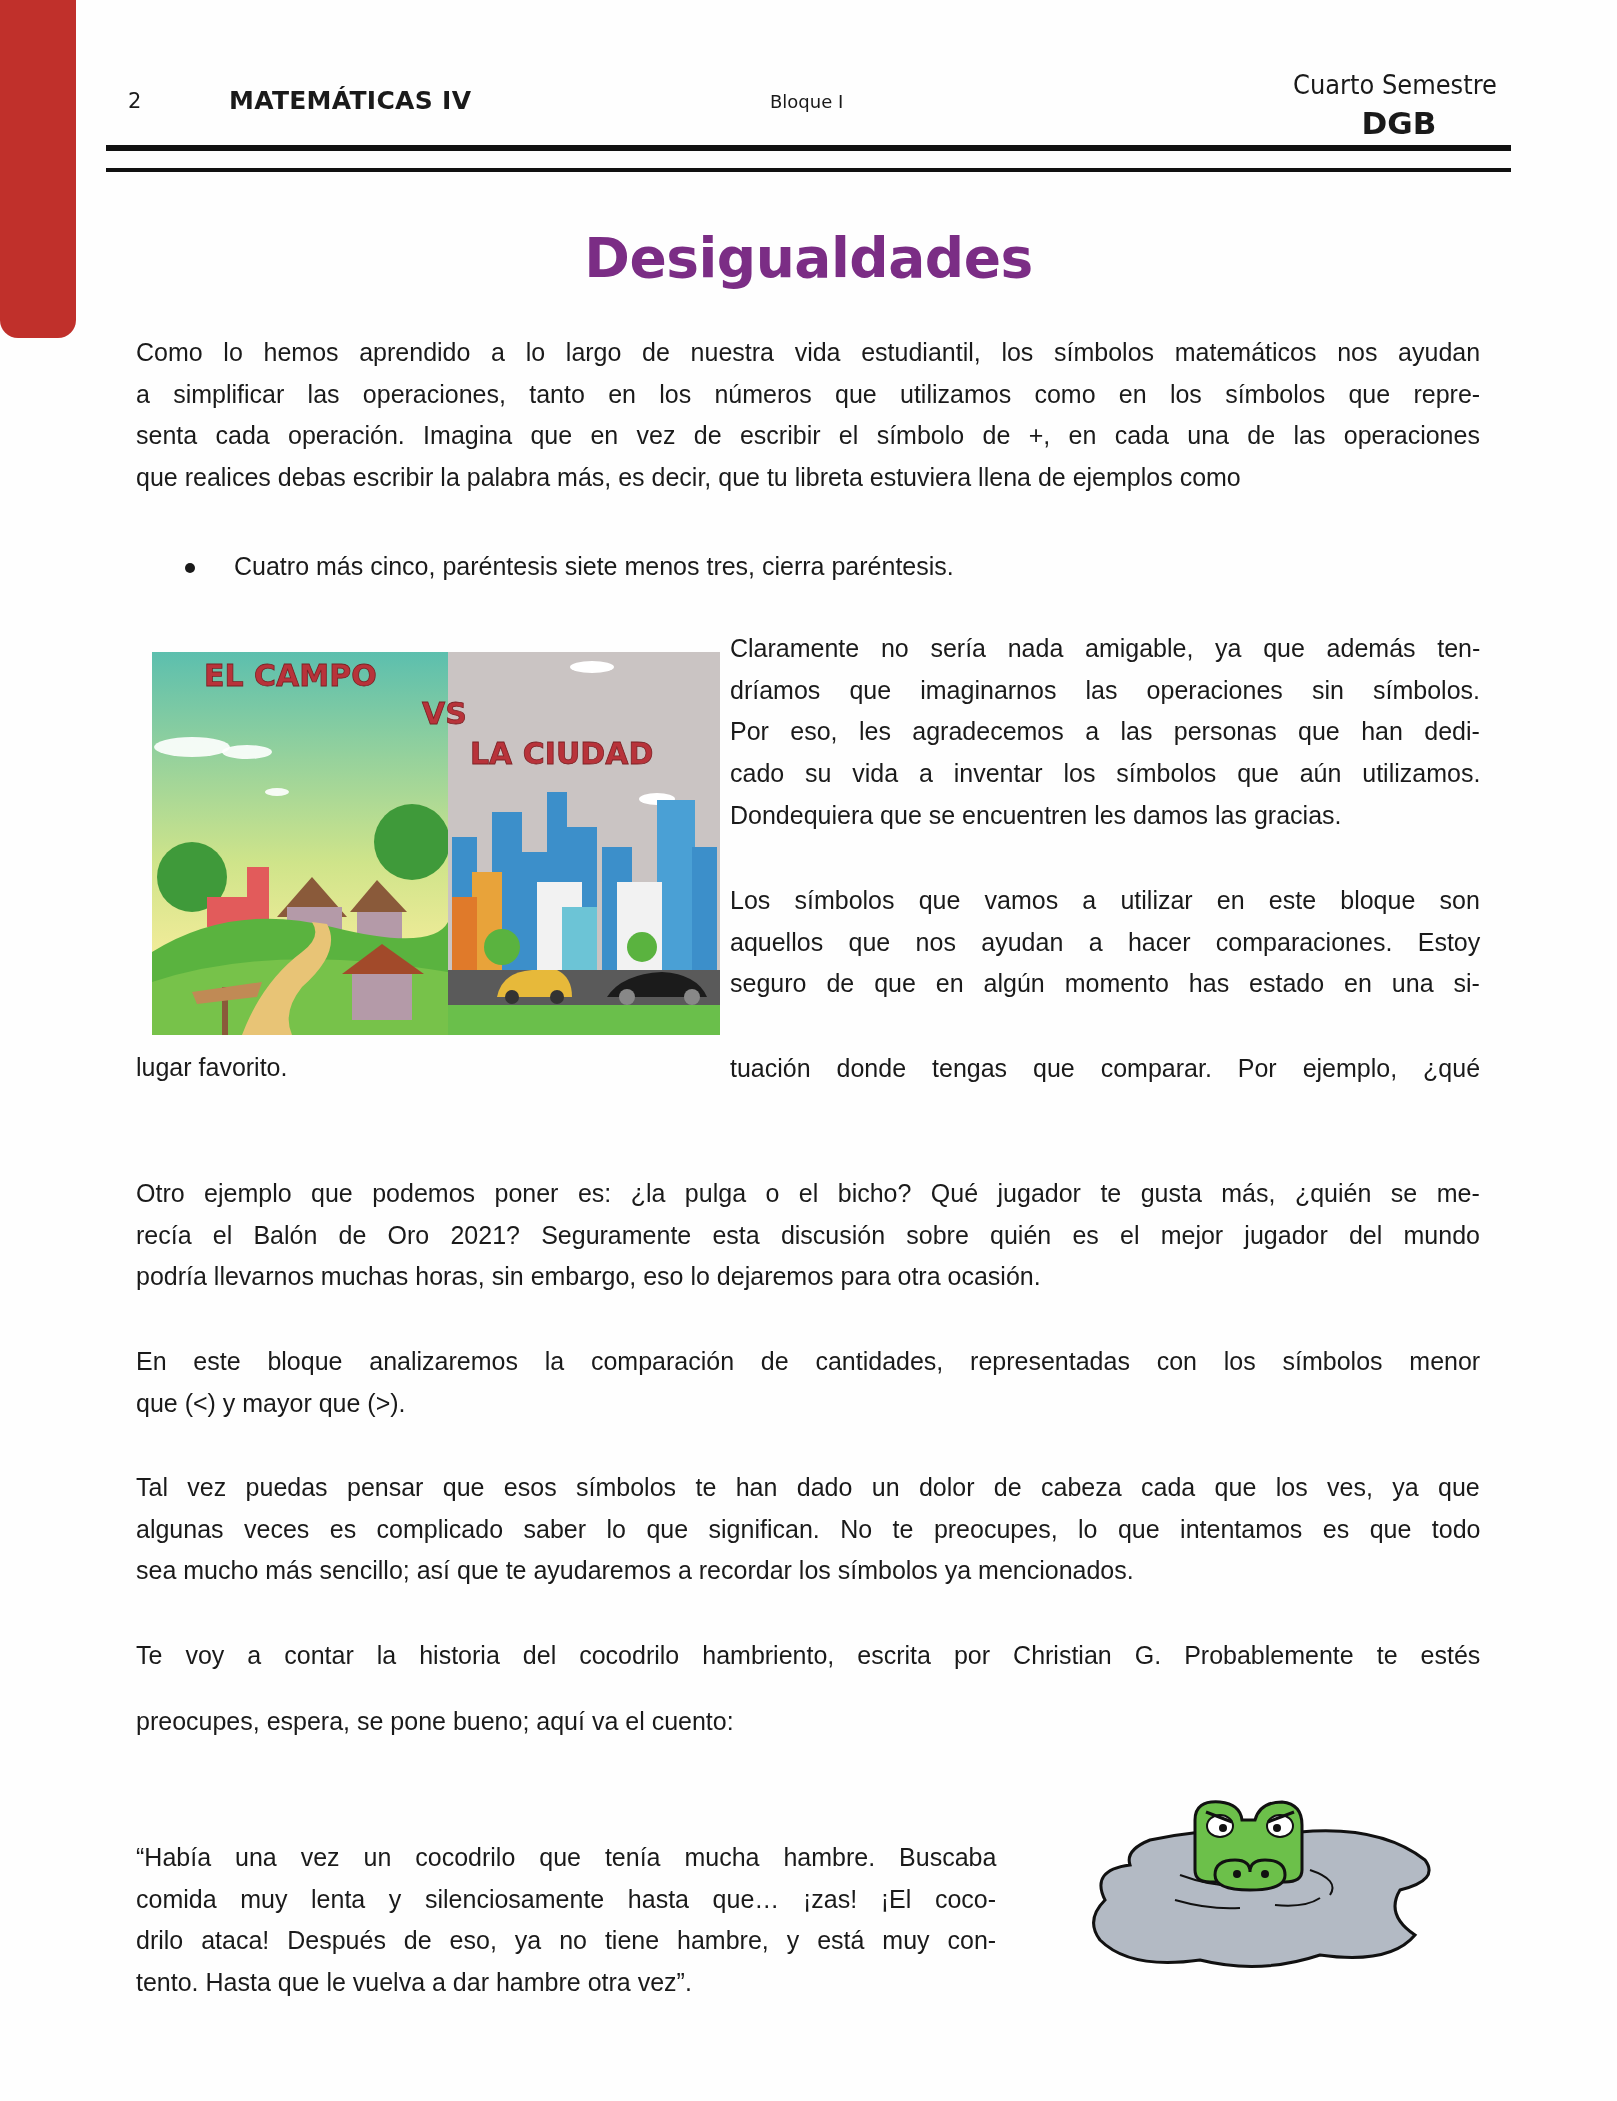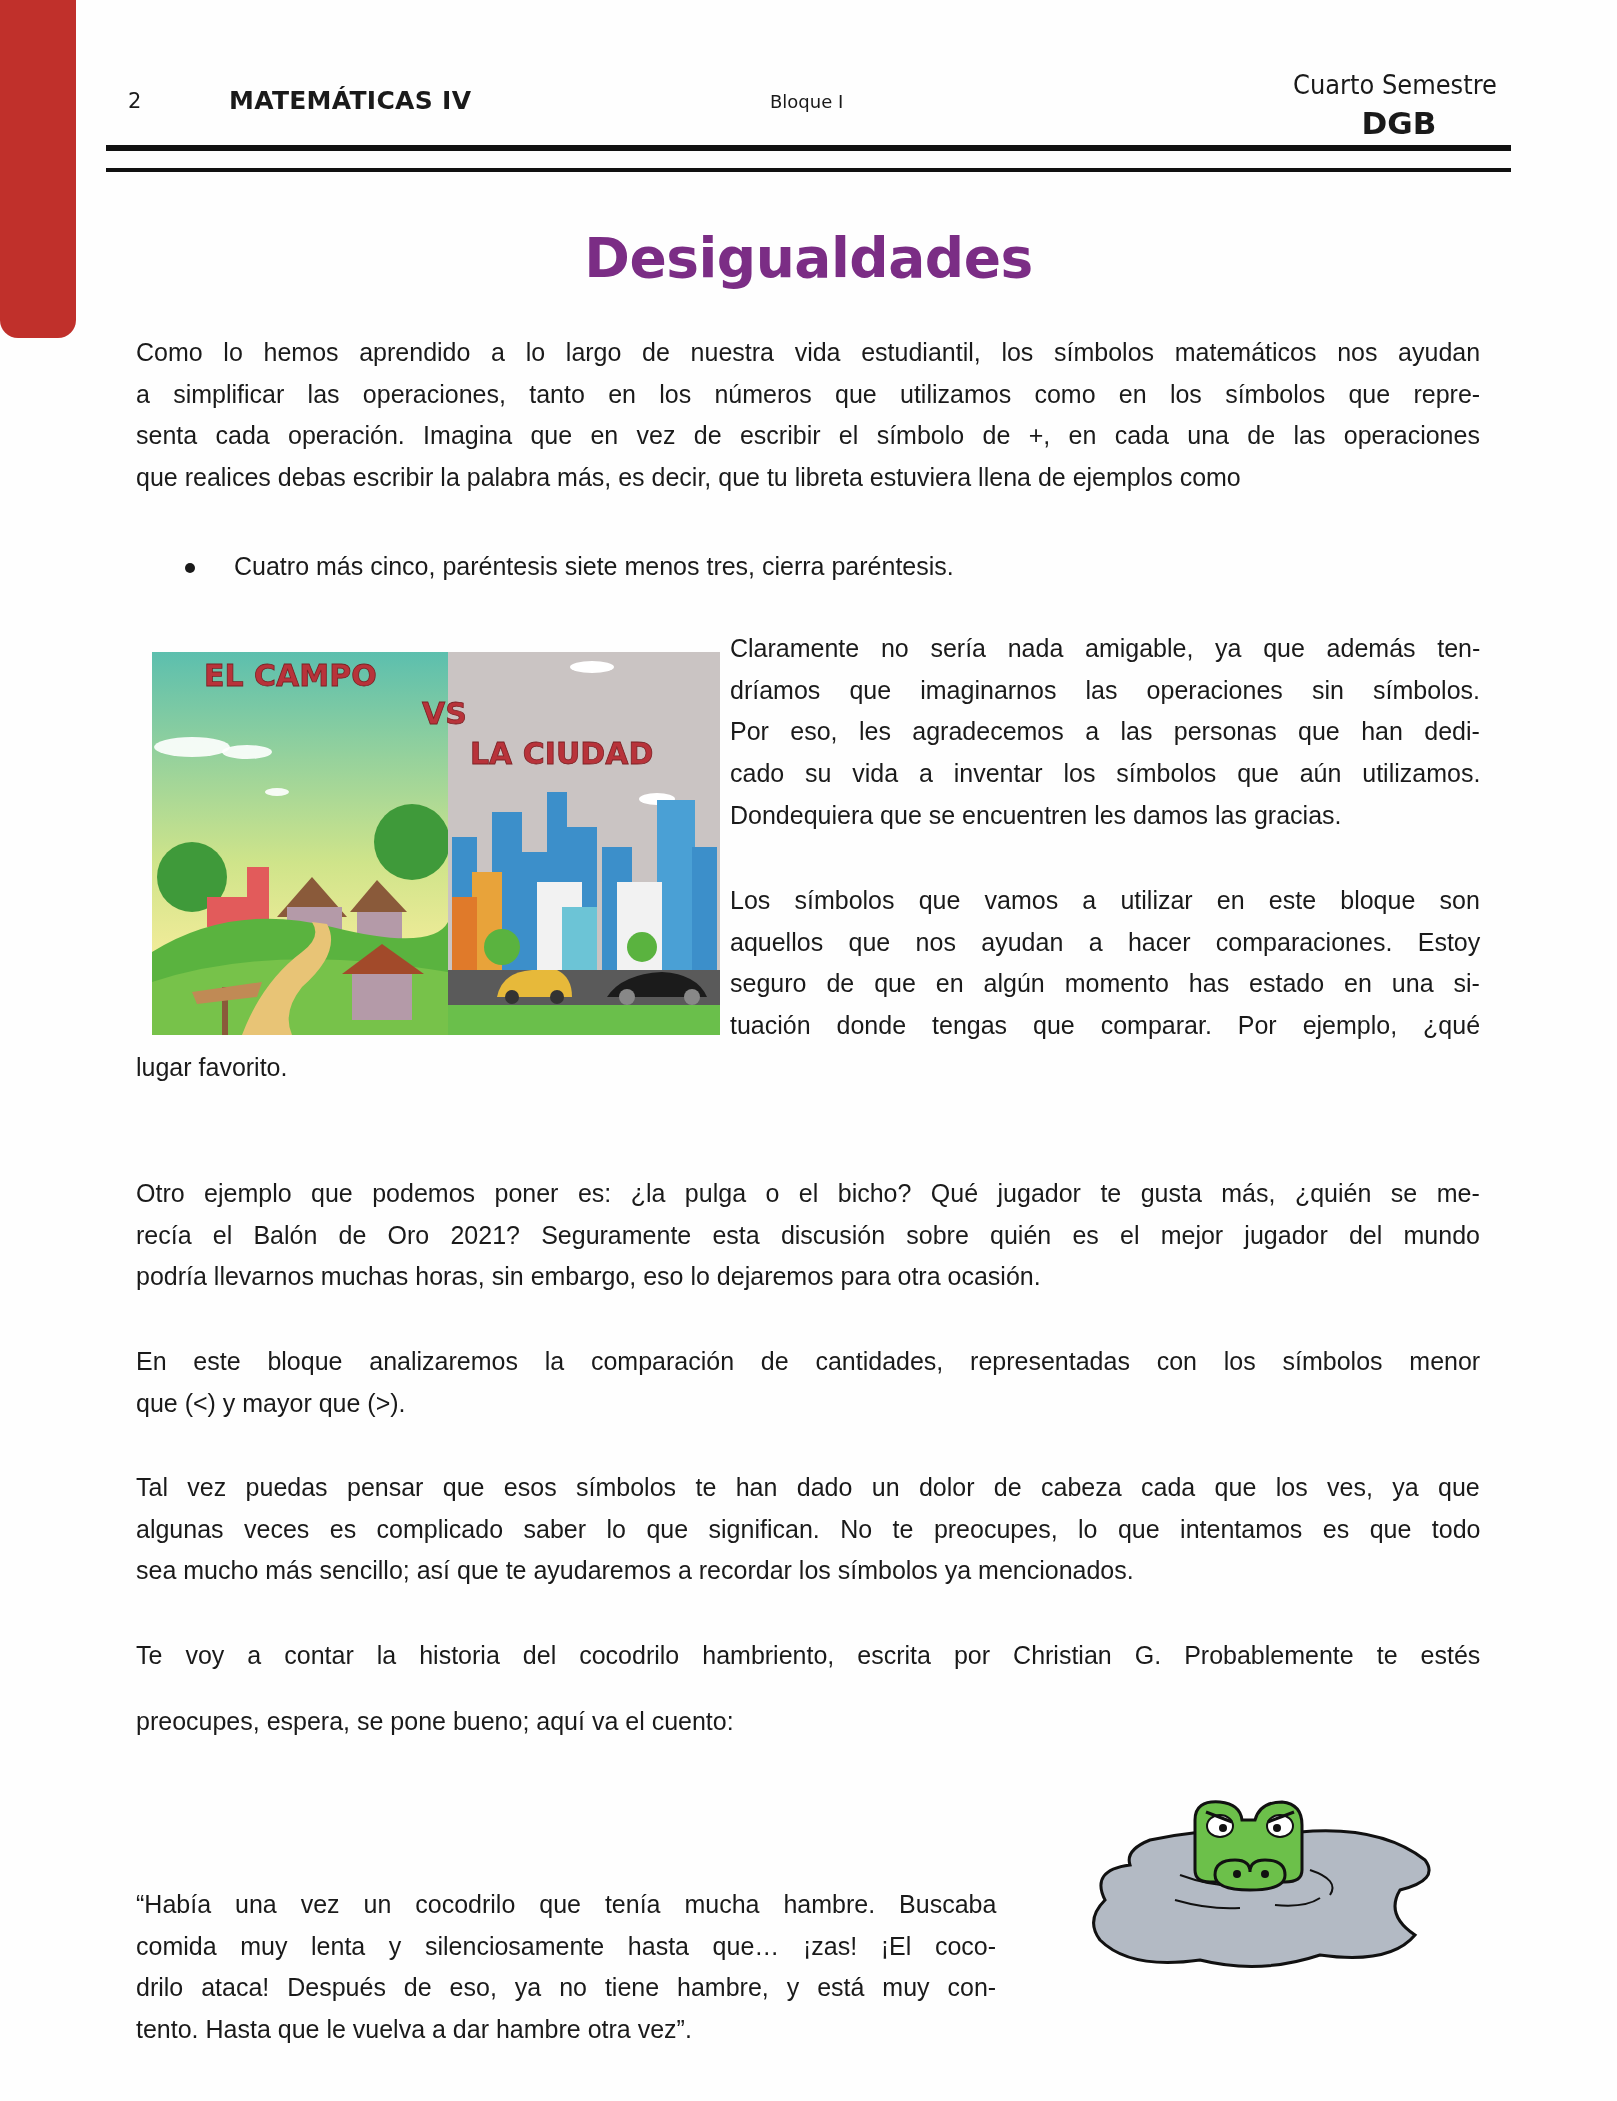--- a/index.html
+++ b/index.html
@@ -127,21 +127,21 @@
     <span class="line" style="display: block; word-spacing: 14.75px; text-align-last: left;">Claramente no sería nada amigable, ya que además ten-</span>
     <span class="line" style="display: block; word-spacing: 22.1667px; text-align-last: left;">dríamos que imaginarnos las operaciones sin símbolos.</span>
     <span class="line" style="display: block; word-spacing: 14.4444px; text-align-last: left;">Por eso, les agradecemos a las personas que han dedi-</span>
     <span class="line" style="display: block; word-spacing: 13.8889px; text-align-last: left;">cado su vida a inventar los símbolos que aún utilizamos.</span>
     <span class="line last" style="display: block;">Dondequiera que se encuentren les damos las gracias.</span>
   </div>
 <div class="para wrap" style="top:880px">
     <span class="line" style="display: block; word-spacing: 17.2222px; text-align-last: left;">Los símbolos que vamos a utilizar en este bloque son</span>
     <span class="line" style="display: block; word-spacing: 18.4286px; text-align-last: left;">aquellos que nos ayudan a hacer comparaciones. Estoy</span>
     <span class="line" style="display: block; word-spacing: 13px; text-align-last: left;">seguro de que en algún momento has estado en una si-</span>
-    <span class="line" style="display: block; word-spacing: 19px; text-align-last: left;">tuación donde tengas que comparar. Por ejemplo, ¿qué</span>
+    <span class="line" style="display: block; word-spacing: 19px; text-align-last: left; margin-top: 43px;">tuación donde tengas que comparar. Por ejemplo, ¿qué</span>
   </div>
 <div class="para full" style="top:1047px">
     <span class="line last" style="display: block;">lugar favorito.</span>
   </div>
 <div class="para full" style="top:1173px">
     <span class="line" style="display: block; word-spacing: 12.5px; text-align-last: left;">Otro ejemplo que podemos poner es: ¿la pulga o el bicho? Qué jugador te gusta más, ¿quién se me-</span>
     <span class="line" style="display: block; word-spacing: 14.25px; text-align-last: left;">recía el Balón de Oro 2021? Seguramente esta discusión sobre quién es el mejor jugador del mundo</span>
     <span class="line last" style="display: block;">podría llevarnos muchas horas, sin embargo, eso lo dejaremos para otra ocasión.</span>
   </div>
 <div class="para full" style="top:1341px">
@@ -150,21 +150,21 @@
   </div>
 <div class="para full" style="top:1467px">
     <span class="line" style="display: block; word-spacing: 12.4211px; text-align-last: left;">Tal vez puedas pensar que esos símbolos te han dado un dolor de cabeza cada que los ves, ya que</span>
     <span class="line" style="display: block; word-spacing: 13.5px; text-align-last: left;">algunas veces es complicado saber lo que significan. No te preocupes, lo que intentamos es que todo</span>
     <span class="line last" style="display: block;">sea mucho más sencillo; así que te ayudaremos a recordar los símbolos ya mencionados.</span>
   </div>
 <div class="para full" style="top:1635px">
     <span class="line" style="display: block; word-spacing: 16.0667px; text-align-last: left;">Te voy a contar la historia del cocodrilo hambriento, escrita por Christian G. Probablemente te estés</span>
     <span class="line last" style="display: block; margin-top: 24px;">preocupes, espera, se pone bueno; aquí va el cuento:</span>
   </div>
-<div class="para quote" style="top:1884px">
+<div class="para quote" style="top:1837px">
     <span class="line" style="display: block; word-spacing: 17px; text-align-last: left;">“Había una vez un cocodrilo que tenía mucha hambre. Buscaba</span>
     <span class="line" style="display: block; word-spacing: 16.6667px; text-align-last: left;">comida muy lenta y silenciosamente hasta que… ¡zas! ¡El coco-</span>
     <span class="line" style="display: block; word-spacing: 11px; text-align-last: left;">drilo ataca! Después de eso, ya no tiene hambre, y está muy con-</span>
     <span class="line last" style="display: block;">tento. Hasta que le vuelva a dar hambre otra vez”.</span>
   </div>
 
 <div class="croc">
   <svg width="380" height="190" viewBox="0 0 380 190" xmlns="http://www.w3.org/2000/svg">
     <path d="M80 50 Q150 35 230 42 Q310 35 355 70 Q370 90 330 100 Q315 125 345 145 Q320 175 250 165 Q190 185 130 170 Q60 180 30 150 Q15 130 35 110 Q20 80 60 75 Q55 60 80 50 Z" fill="#b3bac4" stroke="#111" stroke-width="3"></path>
     <path d="M110 85 Q150 100 190 95" fill="none" stroke="#111" stroke-width="2"></path>

